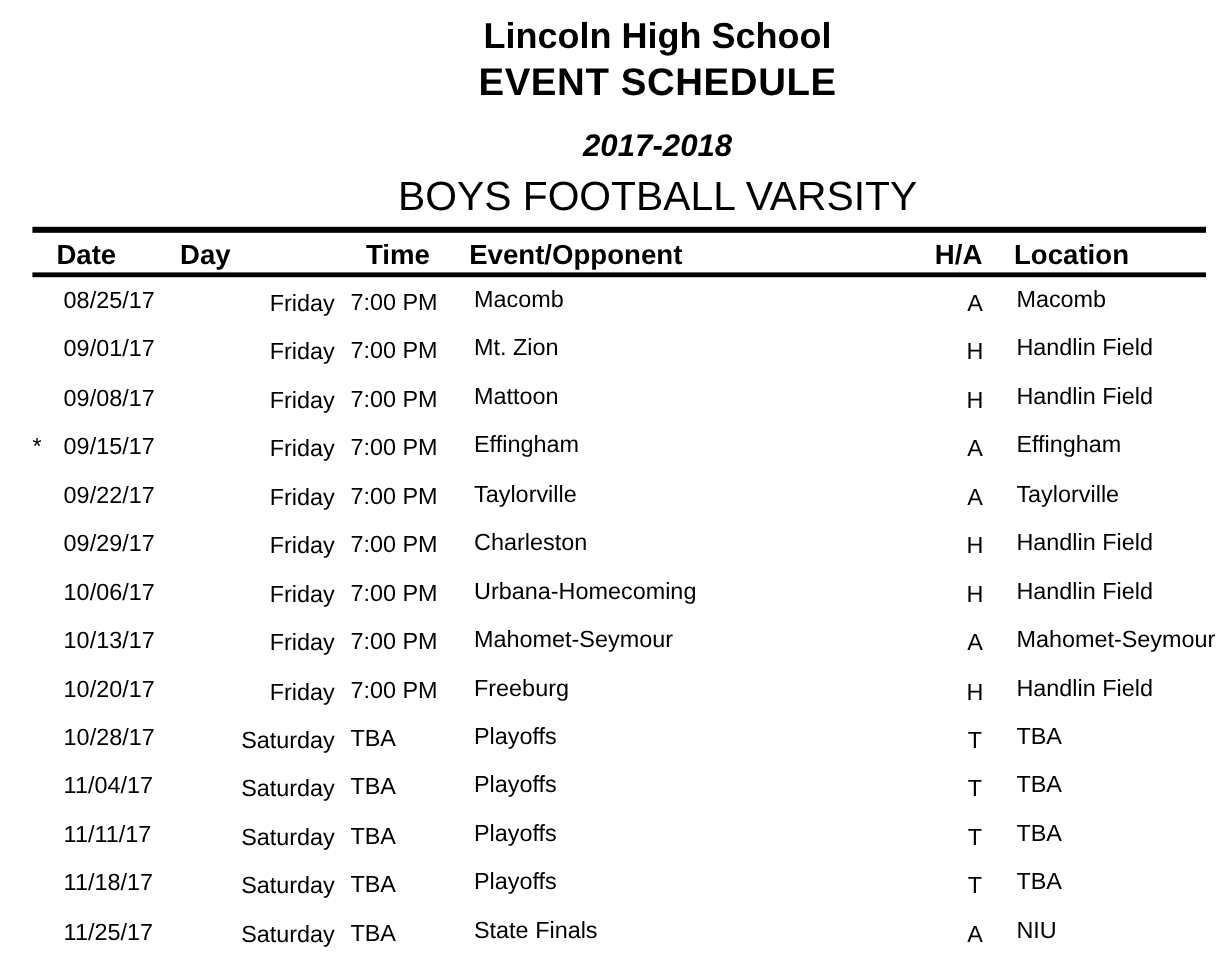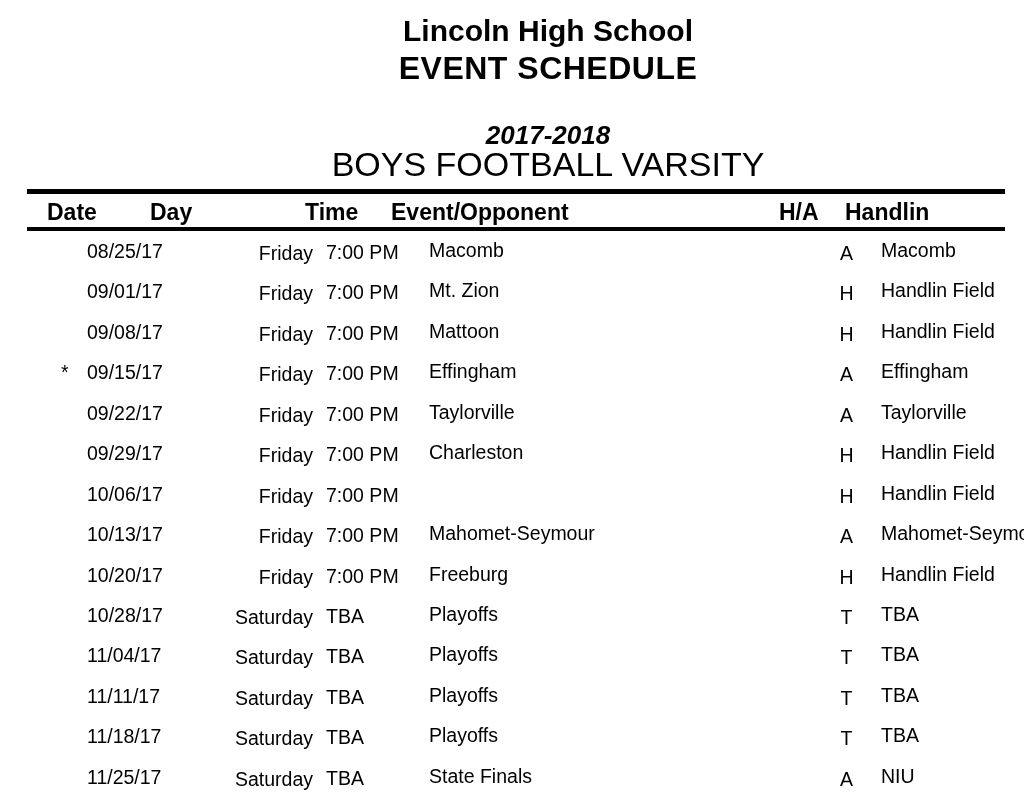--- a/index.html
+++ b/index.html
@@ -27,21 +27,21 @@
     font-size: 30px;
     font-weight: 700;
   }
   .schedule-title {
     top: 52px;
     font-size: 32px;
     font-weight: 700;
     letter-spacing: 0.5px;
   }
   .season-label {
-    top: 122px;
+    top: 108px;
     font-size: 26px;
     font-weight: 700;
     font-style: italic;
   }
   .team-label {
     top: 147px;
     font-size: 34px;
   }
   .rule {
     position: absolute;
@@ -67,21 +67,20 @@
   .col-head.location { left: 845px; }
   #table-body {
     position: absolute;
     top: 239px;
     left: 0;
     width: 1024px;
   }
   .row {
     position: relative;
     height: 40.45px;
-    margin-left: 34px;
   }
   .cell {
     position: absolute;
     font-size: 19.5px;
     line-height: 1;
     white-space: nowrap;
   }
   .c-flag     { left: 27px;  top: 3px; }
   .c-date     { left: 53px;  top: 3px; }
   .c-day      { left: 153px; top: 5px; width: 126px; text-align: right; }
@@ -98,21 +97,21 @@
 <div class="center-line season-label">2017-2018</div>
 <div class="center-line team-label">BOYS FOOTBALL VARSITY</div>
 
 <div class="rule rule-top"></div>
 
 <span class="col-head date">Date</span>
 <span class="col-head day">Day</span>
 <span class="col-head time">Time</span>
 <span class="col-head event">Event/Opponent</span>
 <span class="col-head ha">H/A</span>
-<span class="col-head location">Handlin</span>
+<span class="col-head location">Location</span>
 
 <div class="rule rule-mid"></div>
 
 <div id="table-body">
     <div class="row">
     <span class="cell c-flag"></span>
     <span class="cell c-date">08/25/17</span>
     <span class="cell c-day">Friday</span>
     <span class="cell c-time">7:00 PM</span>
     <span class="cell c-event">Macomb</span>
@@ -162,20 +161,21 @@
     <span class="cell c-time">7:00 PM</span>
     <span class="cell c-event">Charleston</span>
     <span class="cell c-ha">H</span>
     <span class="cell c-location">Handlin Field</span>
   </div>
     <div class="row">
     <span class="cell c-flag"></span>
     <span class="cell c-date">10/06/17</span>
     <span class="cell c-day">Friday</span>
     <span class="cell c-time">7:00 PM</span>
+    <span class="cell c-event">Urbana-Homecoming</span>
     <span class="cell c-ha">H</span>
     <span class="cell c-location">Handlin Field</span>
   </div>
     <div class="row">
     <span class="cell c-flag"></span>
     <span class="cell c-date">10/13/17</span>
     <span class="cell c-day">Friday</span>
     <span class="cell c-time">7:00 PM</span>
     <span class="cell c-event">Mahomet-Seymour</span>
     <span class="cell c-ha">A</span>

